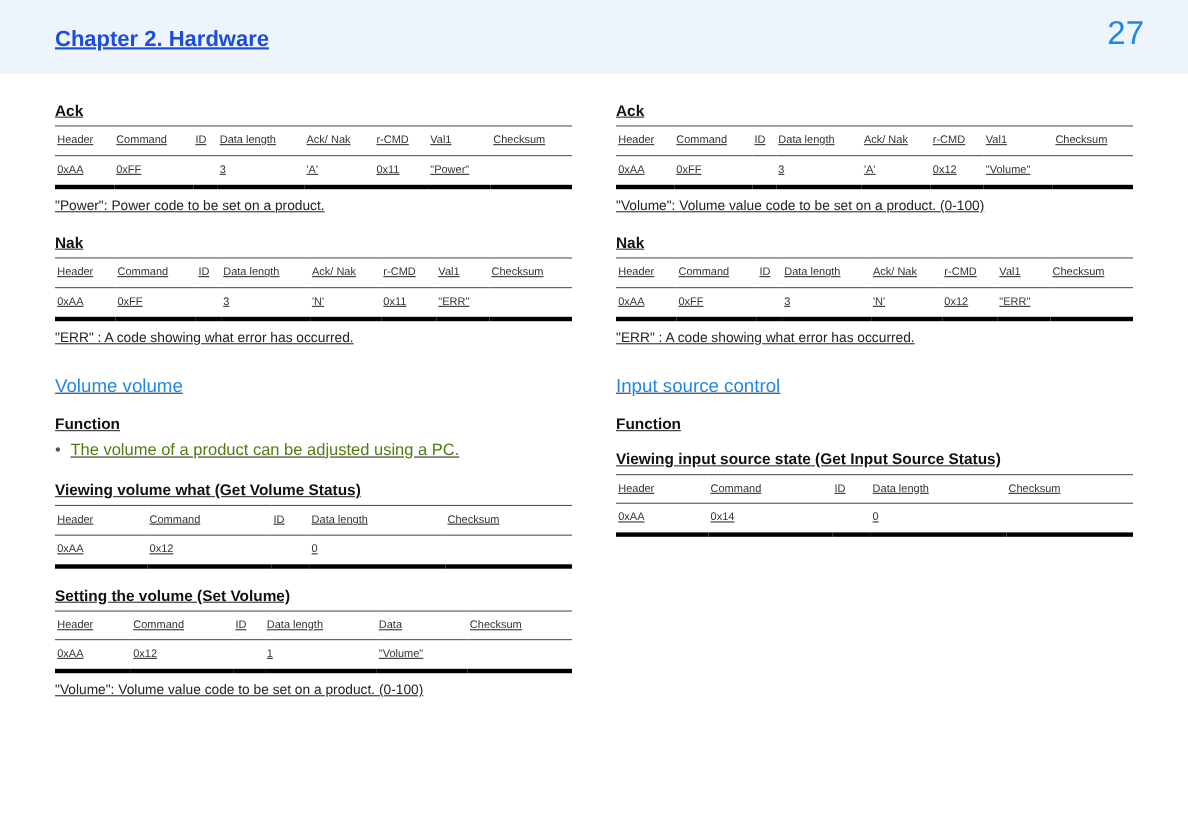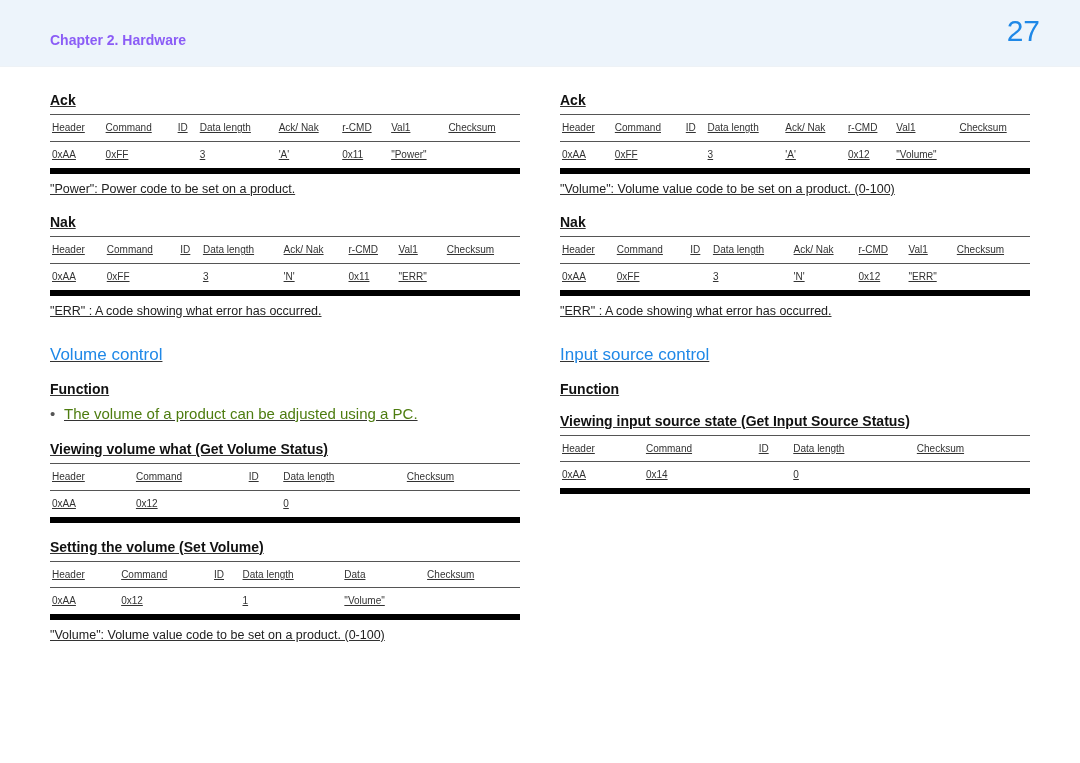--- a/index.html
+++ b/index.html
@@ -14,23 +14,24 @@
   }
   .header-bar {
     display: flex;
     justify-content: space-between;
     align-items: flex-end;
     padding: 14px 40px 18px 50px;
     background: #edf4fb;
     border-bottom: 1px solid #eef2f6;
   }
   .chapter-title {
-    color: #8b5cf6;
+    color: #1d4ed8;
     font-weight: bold;
-    font-size: 14px;
+    font-size: 20px;
+    text-decoration: underline;
   }
   .page-number {
     color: #1f88e7;
     font-size: 30px;
     font-weight: 300;
   }
   .content {
     display: flex;
     padding: 25px 50px 0 50px;
     gap: 40px;
@@ -60,21 +61,21 @@
     font-weight: normal;
     color: #333;
     padding: 6px 4px 6px 2px;
     border-top: 1px solid #555;
     border-bottom: 1px solid #555;
     vertical-align: top;
     line-height: 1.35;
   }
   td {
     padding: 6px 4px 6px 2px;
-    border-bottom: 6px solid #000000;
+    border-bottom: 4px solid #000000;
     line-height: 1.4;
   }
   .note {
     font-size: 12.5px;
     color: #222;
     margin: 6px 0 14px 0;
     line-height: 1.5;
   }
   .bullet {
     font-size: 15px;
@@ -148,21 +149,21 @@
         <td>3</td>
         <td>'N'</td>
         <td>0x11</td>
         <td>"ERR"</td>
         <td></td>
       </tr>
     </tbody>
       </table>
     <div class="note">"ERR" : A code showing what error has occurred.</div>
 
-    <div class="section-blue">Volume control</div>
+    <div class="section-blue">Volume volume</div>
     <div class="sub-head">Function</div>
     <div class="bullet">The volume of a product can be adjusted using a PC.</div>
 
     <div class="sub-head">Viewing volume what (Get Volume Status)</div>
     <table>
       <tbody>
           <tr>
         <th>Header</th>
         <th>Command</th>
         <th>ID</th>

